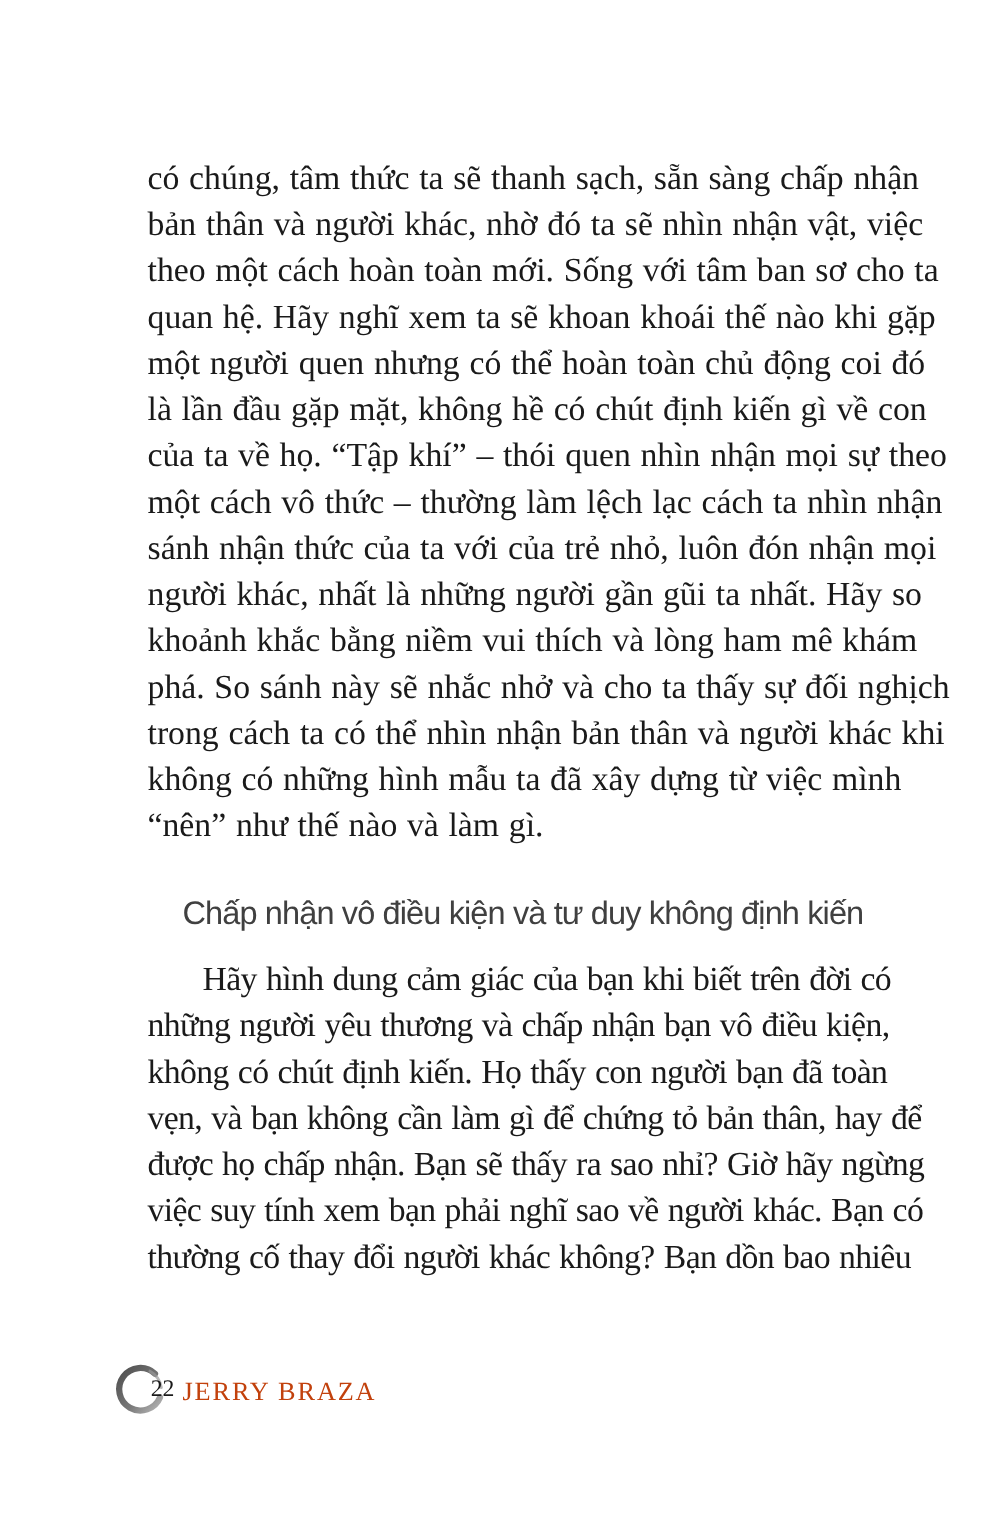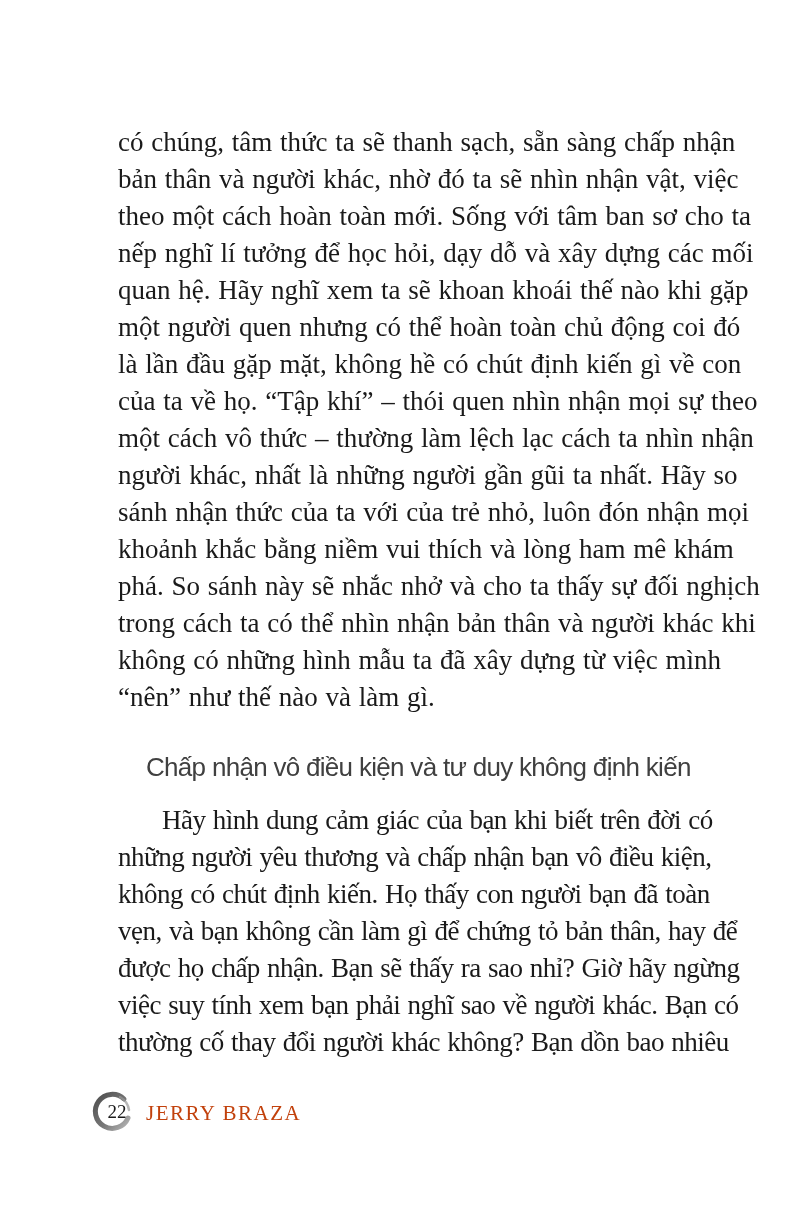--- a/index.html
+++ b/index.html
@@ -78,21 +78,21 @@
       width: 44px;
       height: 44px;
     }
     .enso svg {
       position: absolute;
       left: 0;
       top: 0;
     }
     .page-number {
       position: absolute;
-      left: 5px;
+      left: 18px;
       top: 0;
       width: 44px;
       height: 44px;
       line-height: 44px;
       text-align: center;
       font-family: "Liberation Serif", "DejaVu Serif", serif;
       font-size: 19px;
       color: #1a1a1a;
     }
     .author {
@@ -105,28 +105,27 @@
     }
   </style>
 </head>
 <body>
 
 <div class="page">
   <div class="body-text para1">
     <span class="line">có chúng, tâm thức ta sẽ thanh sạch, sẵn sàng chấp nhận</span>
     <span class="line">bản thân và người khác, nhờ đó ta sẽ nhìn nhận vật, việc</span>
     <span class="line">theo một cách hoàn toàn mới. Sống với tâm ban sơ cho ta</span>
-    <span class="line">nếp nghĩ lí tưởng để học hỏi, dạy dỗ và xây dựng các mối</span>
     <span class="line">quan hệ. Hãy nghĩ xem ta sẽ khoan khoái thế nào khi gặp</span>
     <span class="line">một người quen nhưng có thể hoàn toàn chủ động coi đó</span>
     <span class="line">là lần đầu gặp mặt, không hề có chút định kiến gì về con</span>
     <span class="line">của ta về họ. “Tập khí” – thói quen nhìn nhận mọi sự theo</span>
     <span class="line">một cách vô thức – thường làm lệch lạc cách ta nhìn nhận</span>
+    <span class="line">sánh nhận thức của ta với của trẻ nhỏ, luôn đón nhận mọi</span>
     <span class="line">người khác, nhất là những người gần gũi ta nhất. Hãy so</span>
-    <span class="line">sánh nhận thức của ta với của trẻ nhỏ, luôn đón nhận mọi</span>
     <span class="line">khoảnh khắc bằng niềm vui thích và lòng ham mê khám</span>
     <span class="line">phá. So sánh này sẽ nhắc nhở và cho ta thấy sự đối nghịch</span>
     <span class="line">trong cách ta có thể nhìn nhận bản thân và người khác khi</span>
     <span class="line">không có những hình mẫu ta đã xây dựng từ việc mình</span>
     <span class="line last">“nên” như thế nào và làm gì.</span>
   </div>
 
   <h2 class="heading">Chấp nhận vô điều kiện và tư duy không định kiến</h2>
 
   <div class="body-text para2">

